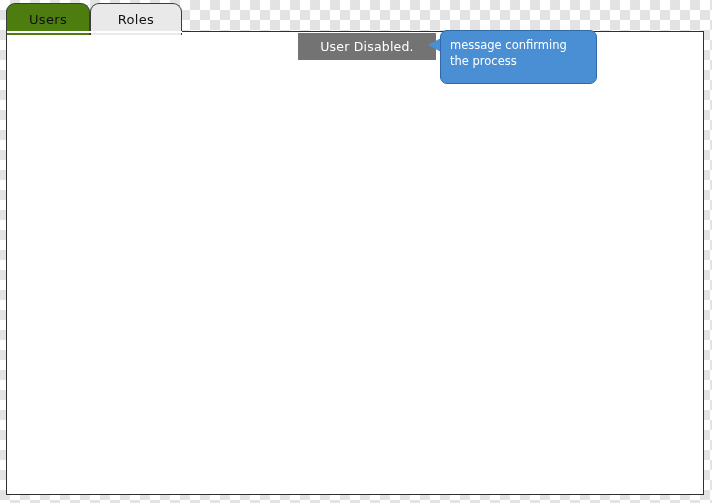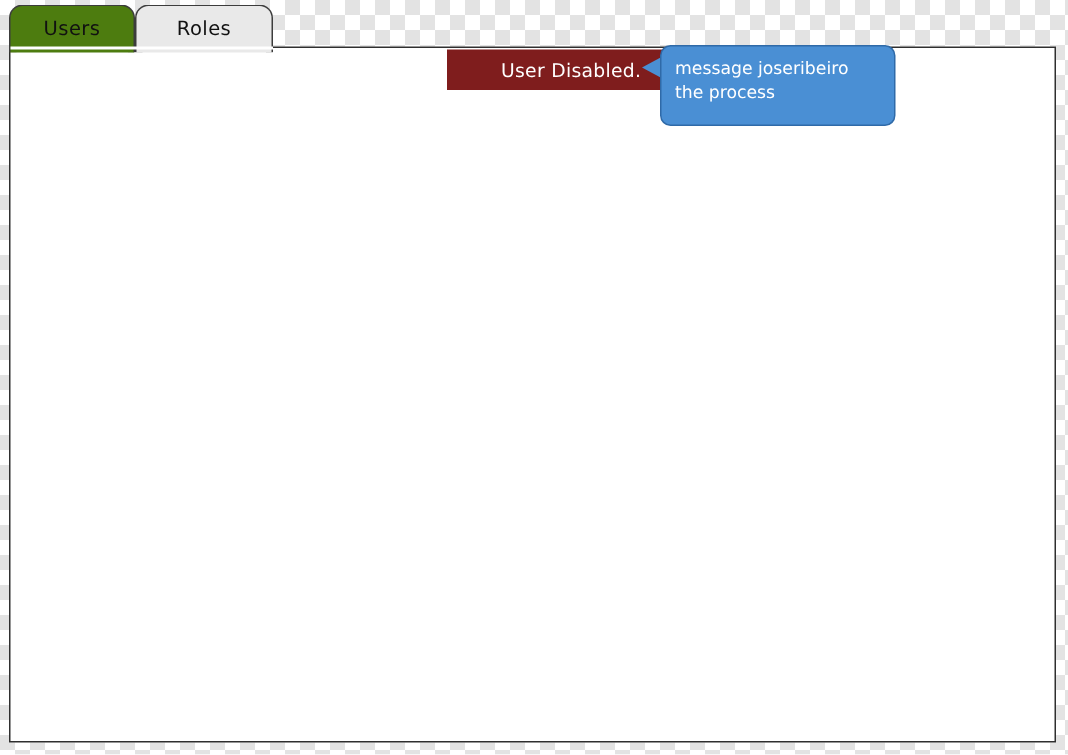--- a/index.html
+++ b/index.html
@@ -70,27 +70,27 @@
     width: 175px; height: 2px;
     background: #ffffff;
     z-index: 7;
   }
 
   
   #toast {
     position: absolute;
     left: 298px; top: 33px;
     width: 138px; height: 27px;
-    background: #7f1d1d;
+    background: #737373;
     color: #ffffff;
     font-size: 12.5px;
     line-height: 27px;
+    text-align: center;
     letter-spacing: 0.2px;
     z-index: 12;
-    padding-left: 36px;
   }
   #bubble {
     position: absolute;
     left: 440px; top: 30px;
     width: 157px; height: 54px;
     box-sizing: border-box;
     background: #4a8fd4;
     border: 1px solid #2f6aa8;
     border-radius: 7px;
     color: #ffffff;
@@ -327,21 +327,21 @@
 </div>
 <div class="tab" id="tab-roles">
   <span>Roles</span>
 </div>
 
 <div id="panel"></div>
 <div id="panel-maskline"></div>
 
 <div id="toast">User Disabled.</div>
 <div id="bubble-tail"></div>
-<div id="bubble">message joseribeiro the process</div>
+<div id="bubble">message confirming the process</div>
 
 <div class="ftext" id="lbl-listfrom">List users from:</div>
 
 <div class="radio-wrap" id="radio-current">
   <span class="radio on"></span>
   <span>current press</span>
 </div>
 
 <div class="radio-wrap" id="radio-all">
   <span class="radio"></span>

